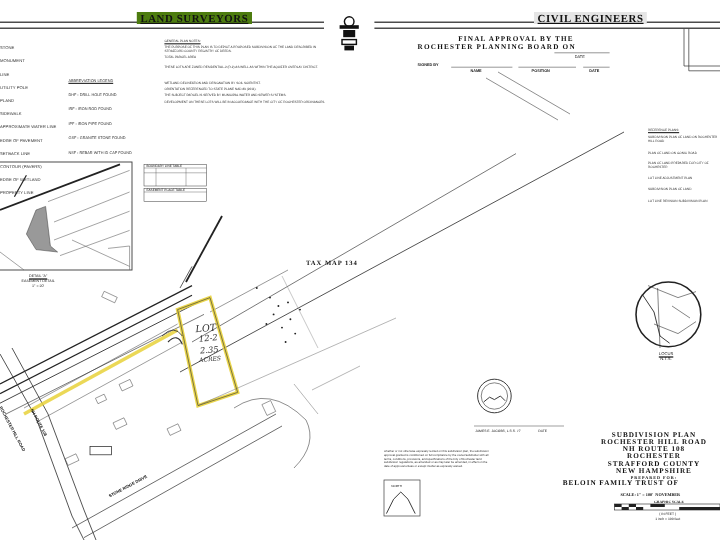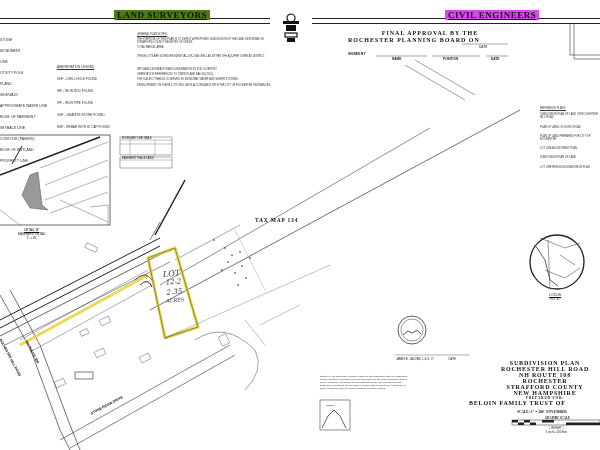--- a/index.html
+++ b/index.html
@@ -127,21 +127,21 @@
     <rect x="524" y="420" width="6" height="2.5" fill="#222"></rect>
     <rect x="530" y="422.5" width="6" height="2.5" fill="#222"></rect>
     <rect x="542" y="420" width="12" height="2.5" fill="#222"></rect>
     <rect x="566" y="422.5" width="34" height="2.5" fill="#222"></rect>
   </g>
 </svg>
 
 <div class="banner" style="left:0;top:18px;width:270px;"></div>
 <div class="banner-title" style="left:82px;top:10px;background:#4d7c0f;padding:0 3px;margin-left:32px;">LAND SURVEYORS</div>
 <div class="banner" style="left:312px;top:18px;width:288px;"></div>
-<div class="banner-title" style="left:445px;top:10px;background:#d946ef;padding:0 3px;">CIVIL ENGINEERS</div>
+<div class="banner-title" style="left:445px;top:10px;background:#e5e5e5;padding:0 3px;">CIVIL ENGINEERS</div>
 
 <div class="abs" style="left:282px;top:12px;width:18px;height:32px;">
   <svg width="18" height="32" viewBox="0 0 18 32">
     <circle cx="9" cy="6" r="4" fill="none" stroke="#111" stroke-width="1.2"></circle>
     <rect x="1" y="9" width="16" height="3" fill="#111"></rect>
     <rect x="4" y="13" width="10" height="6" fill="#111"></rect>
     <rect x="3" y="21" width="12" height="4" fill="none" stroke="#111" stroke-width="1.2"></rect>
     <rect x="5" y="26" width="8" height="4" fill="#111"></rect>
   </svg>
 </div>

